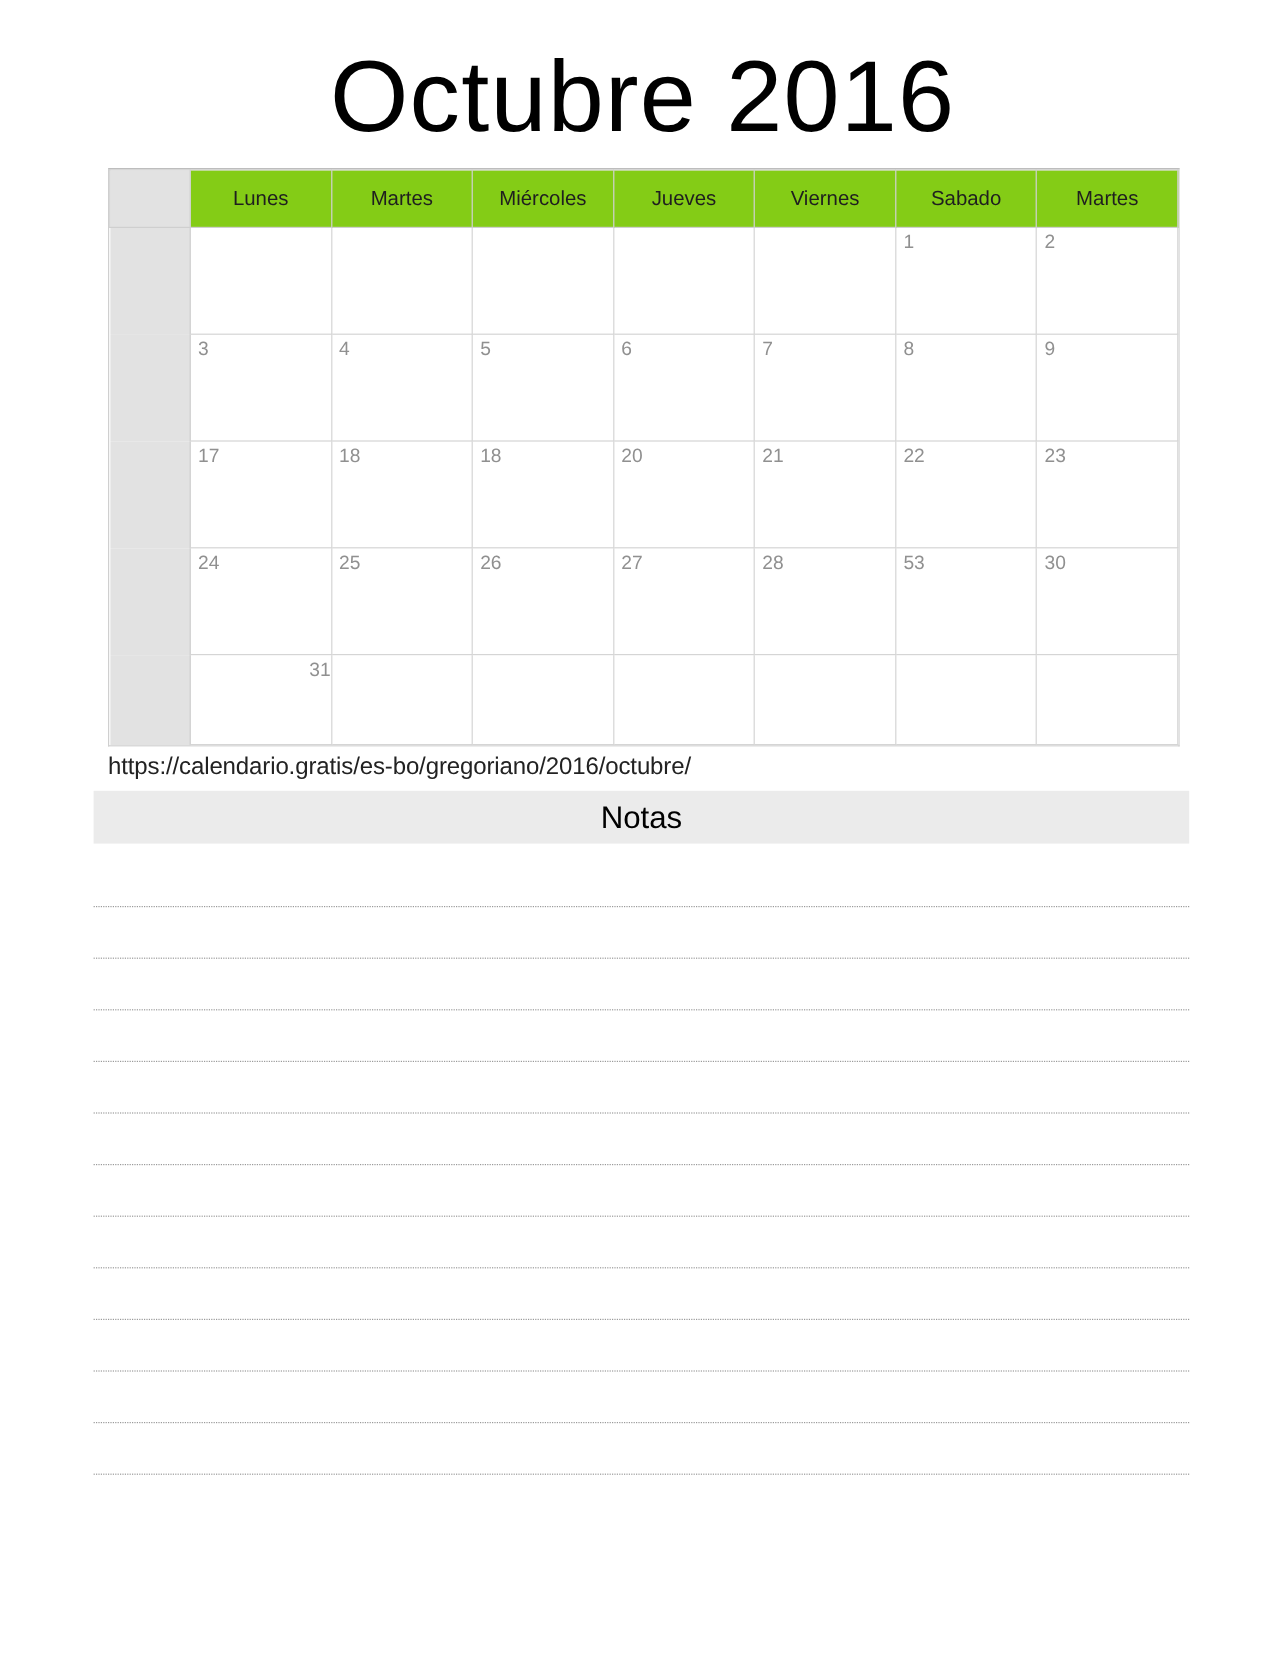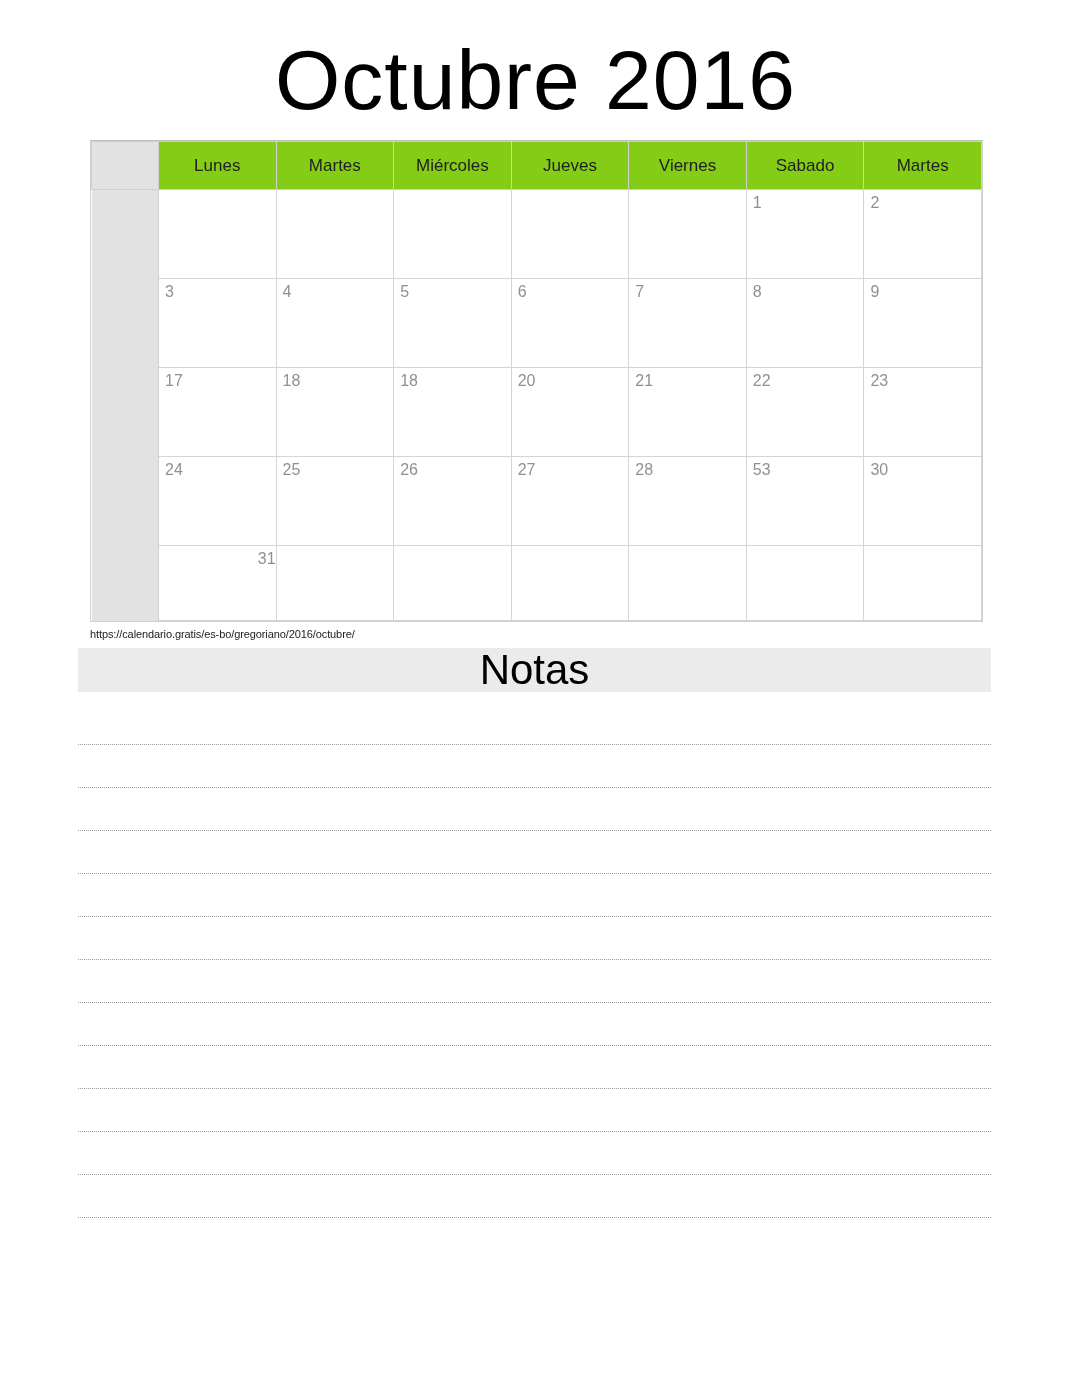--- a/index.html
+++ b/index.html
@@ -70,32 +70,32 @@
     vertical-align: top;
     padding: 4px 0 0 6px;
     font-size: 16px;
     color: #909090;
     background: #ffffff;
   }
   table.calendar tr.last td.day { height: 70px; text-align: right; }
   
   .source-url {
     margin: 6px 0 0 90px;
-    font-size: 11px;
+    font-size: 20px;
     color: #222222;
     letter-spacing: -0.1px;
   }
   
   .notes-wrap {
     margin: 8px 80px 0 78px;
   }
   .notes-header {
     background: #ebebeb;
     text-align: center;
-    font-size: 42px;
+    font-size: 26px;
     line-height: 44px;
     height: 44px;
     color: #000;
   }
   .notes-lines {
     padding-top: 10px;
   }
   .note-line {
     height: 42px;
     border-bottom: 1px dotted #9a9a9a;

